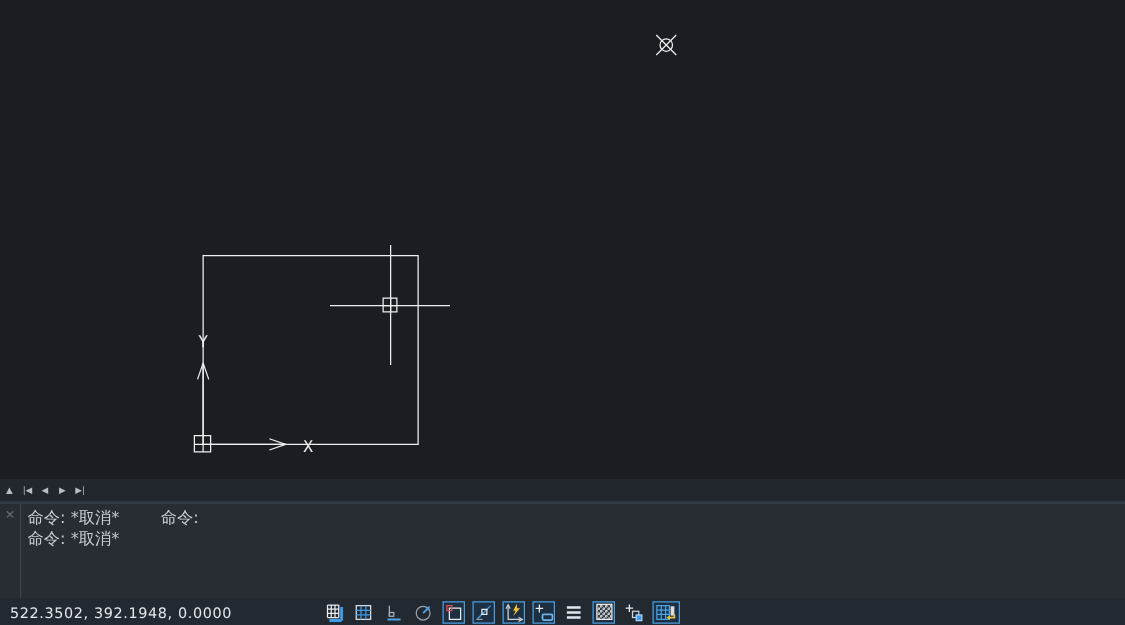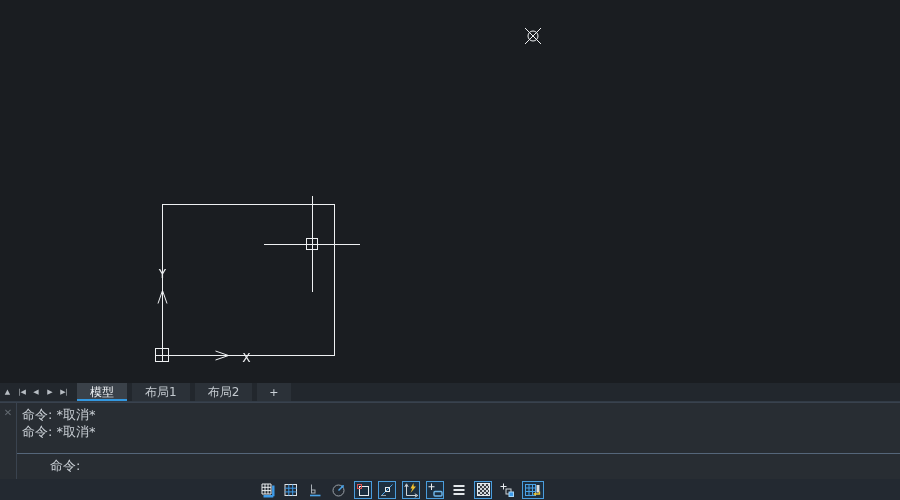--- a/index.html
+++ b/index.html
@@ -23,21 +23,21 @@
     background:#2b3138;margin-right:5px;position:relative;white-space:nowrap;}
   .tab.active{background:#3a4149;color:#eef1f4;}
   .tab.active::after{content:'';position:absolute;left:0;right:0;bottom:0;height:2px;background:#3398e0;}
   .tab.addtab{padding:0 12px;font-size:11px;color:#cdd3d9;}
   
   .cmdwin{position:absolute;top:402px;left:0;width:900px;height:77px;background:#282d33;
     border-top:1px solid #39424e;box-sizing:border-box;display:flex;}
   .cmd-left{width:17px;border-right:1px solid #3a434f;box-sizing:border-box;
     display:flex;justify-content:center;align-items:flex-start;padding-top:5px;
     color:#646b73;font-size:10px;line-height:10px;}
-  .cmd-body{flex:1;display:flex;flex-direction:column;
+  .cmd-body{flex:1;display:flex;flex-direction:row;
     font-size:13px;color:#c9cfd5;}
   .cmd-history{height:50px;padding:3px 0 0 5px;line-height:17px;box-sizing:border-box;}
   .cmd-sep{border-bottom:1px solid #55667a;margin:0;}
   .cmd-input{padding:4px 0 0 5px;line-height:16px;margin-left:28px;}
   
   .statusbar{position:absolute;top:479px;left:0;width:900px;height:21px;background:#232931;}
   .coords{position:absolute;left:8px;top:4px;font-size:11.5px;color:#e4e8ec;letter-spacing:.5px;}
   .toggles{position:absolute;left:258px;top:1px;display:flex;gap:6px;align-items:center;height:19px;}
   .tg{width:16px;height:16px;border:1px solid transparent;display:flex;align-items:center;
     justify-content:center;box-sizing:content-box;}
@@ -82,41 +82,36 @@
       </g>
     </svg>
 </div>
 
 <div class="tabbar">
   <div class="navbtn first">▲</div>
   <div class="navbtn">|◀</div>
   <div class="navbtn">◀</div>
   <div class="navbtn">▶</div>
   <div class="navbtn">▶|</div>
-  <div class="tabs">
-    <div class="tab active">模型</div>
-    <div class="tab">布局1</div>
-    <div class="tab">布局2</div>
-    <div class="tab addtab">+</div>
-  </div>
 </div>
 
 <div class="cmdwin">
   <div class="cmd-left">✕</div>
   <div class="cmd-body">
     <div class="cmd-history">
       <div>命令: *取消*</div>
       <div>命令: *取消*</div>
     </div>
     <div class="cmd-sep"></div>
     <div class="cmd-input">命令:</div>
   </div>
 </div>
 
 <div class="statusbar">
+  <div class="coords">522.3502, 392.1948, 0.0000</div>
   <div class="toggles">
 
     <div class="tg">
       <svg width="16" height="16" viewBox="0 0 16 16">
         <path d="M3 2 H12 M3 5.3 H12 M3 8.6 H12 M3 12 H12 M3 2 V12 M6 2 V12 M9 2 V12 M12 2 V12" stroke="#e9edf0" fill="none"></path>
         <path d="M4.5 14.3 H14.3 M14.3 3.5 V14.3" stroke="#3d9be9" stroke-width="2.4" fill="none"></path>
       </svg>
     </div>
 
     <div class="tg">

